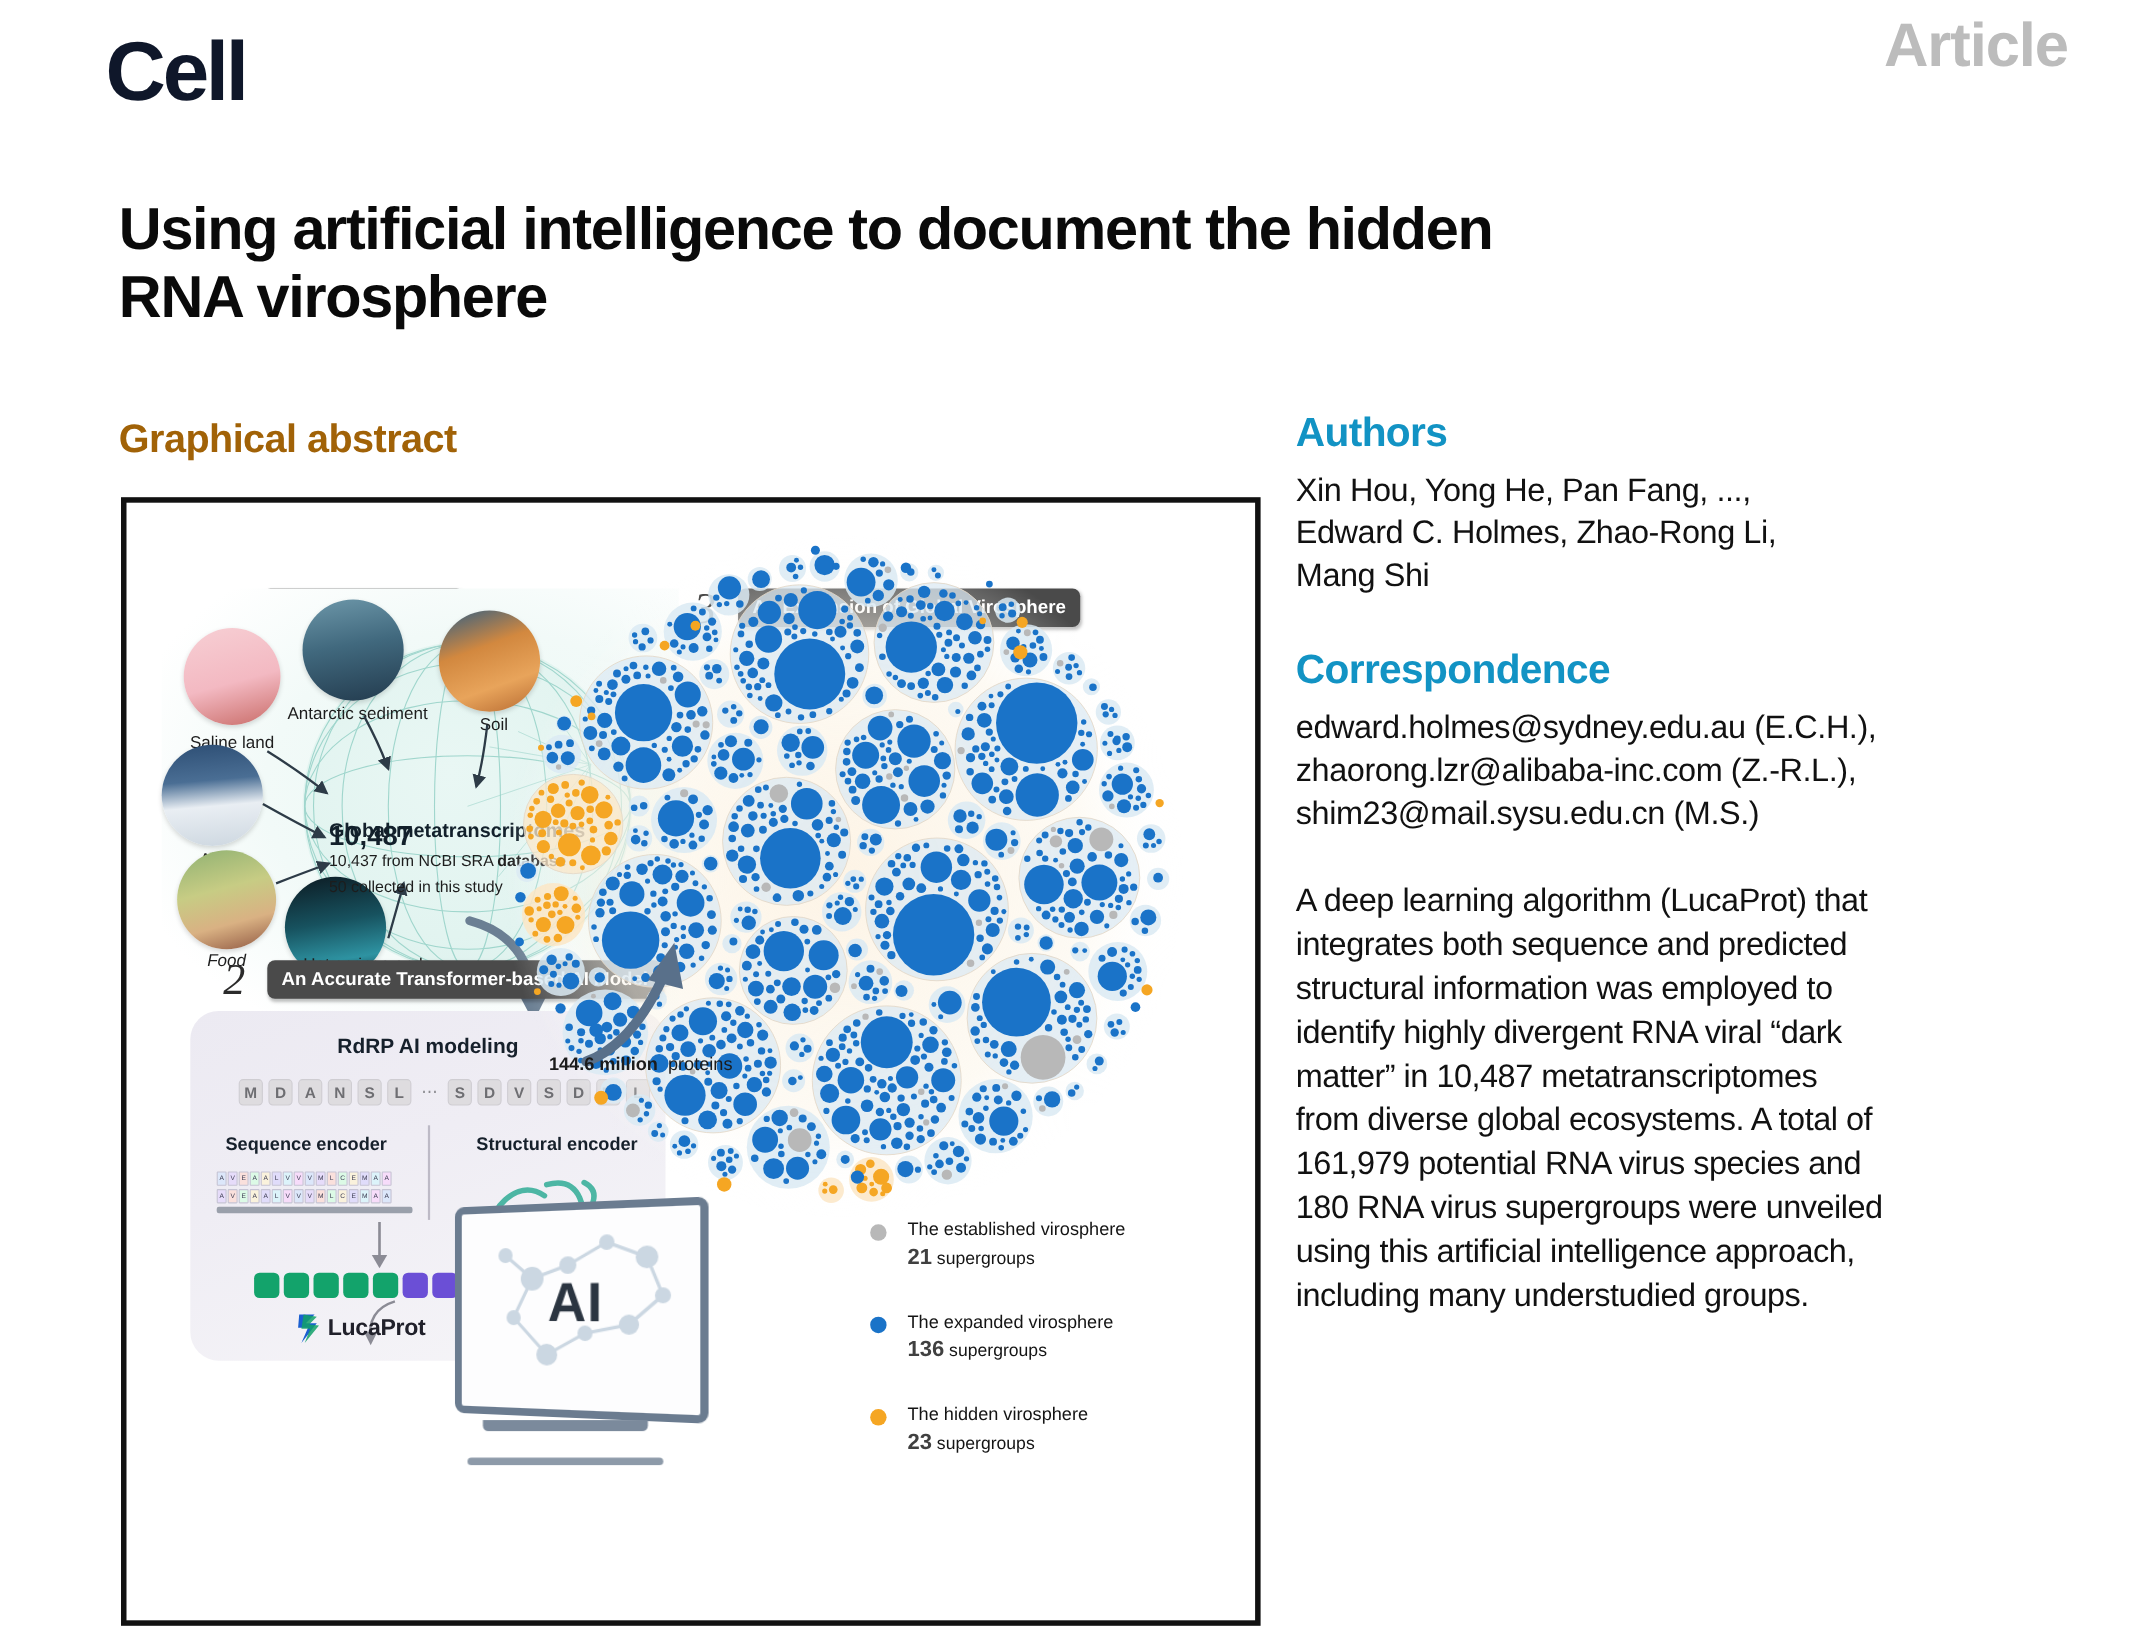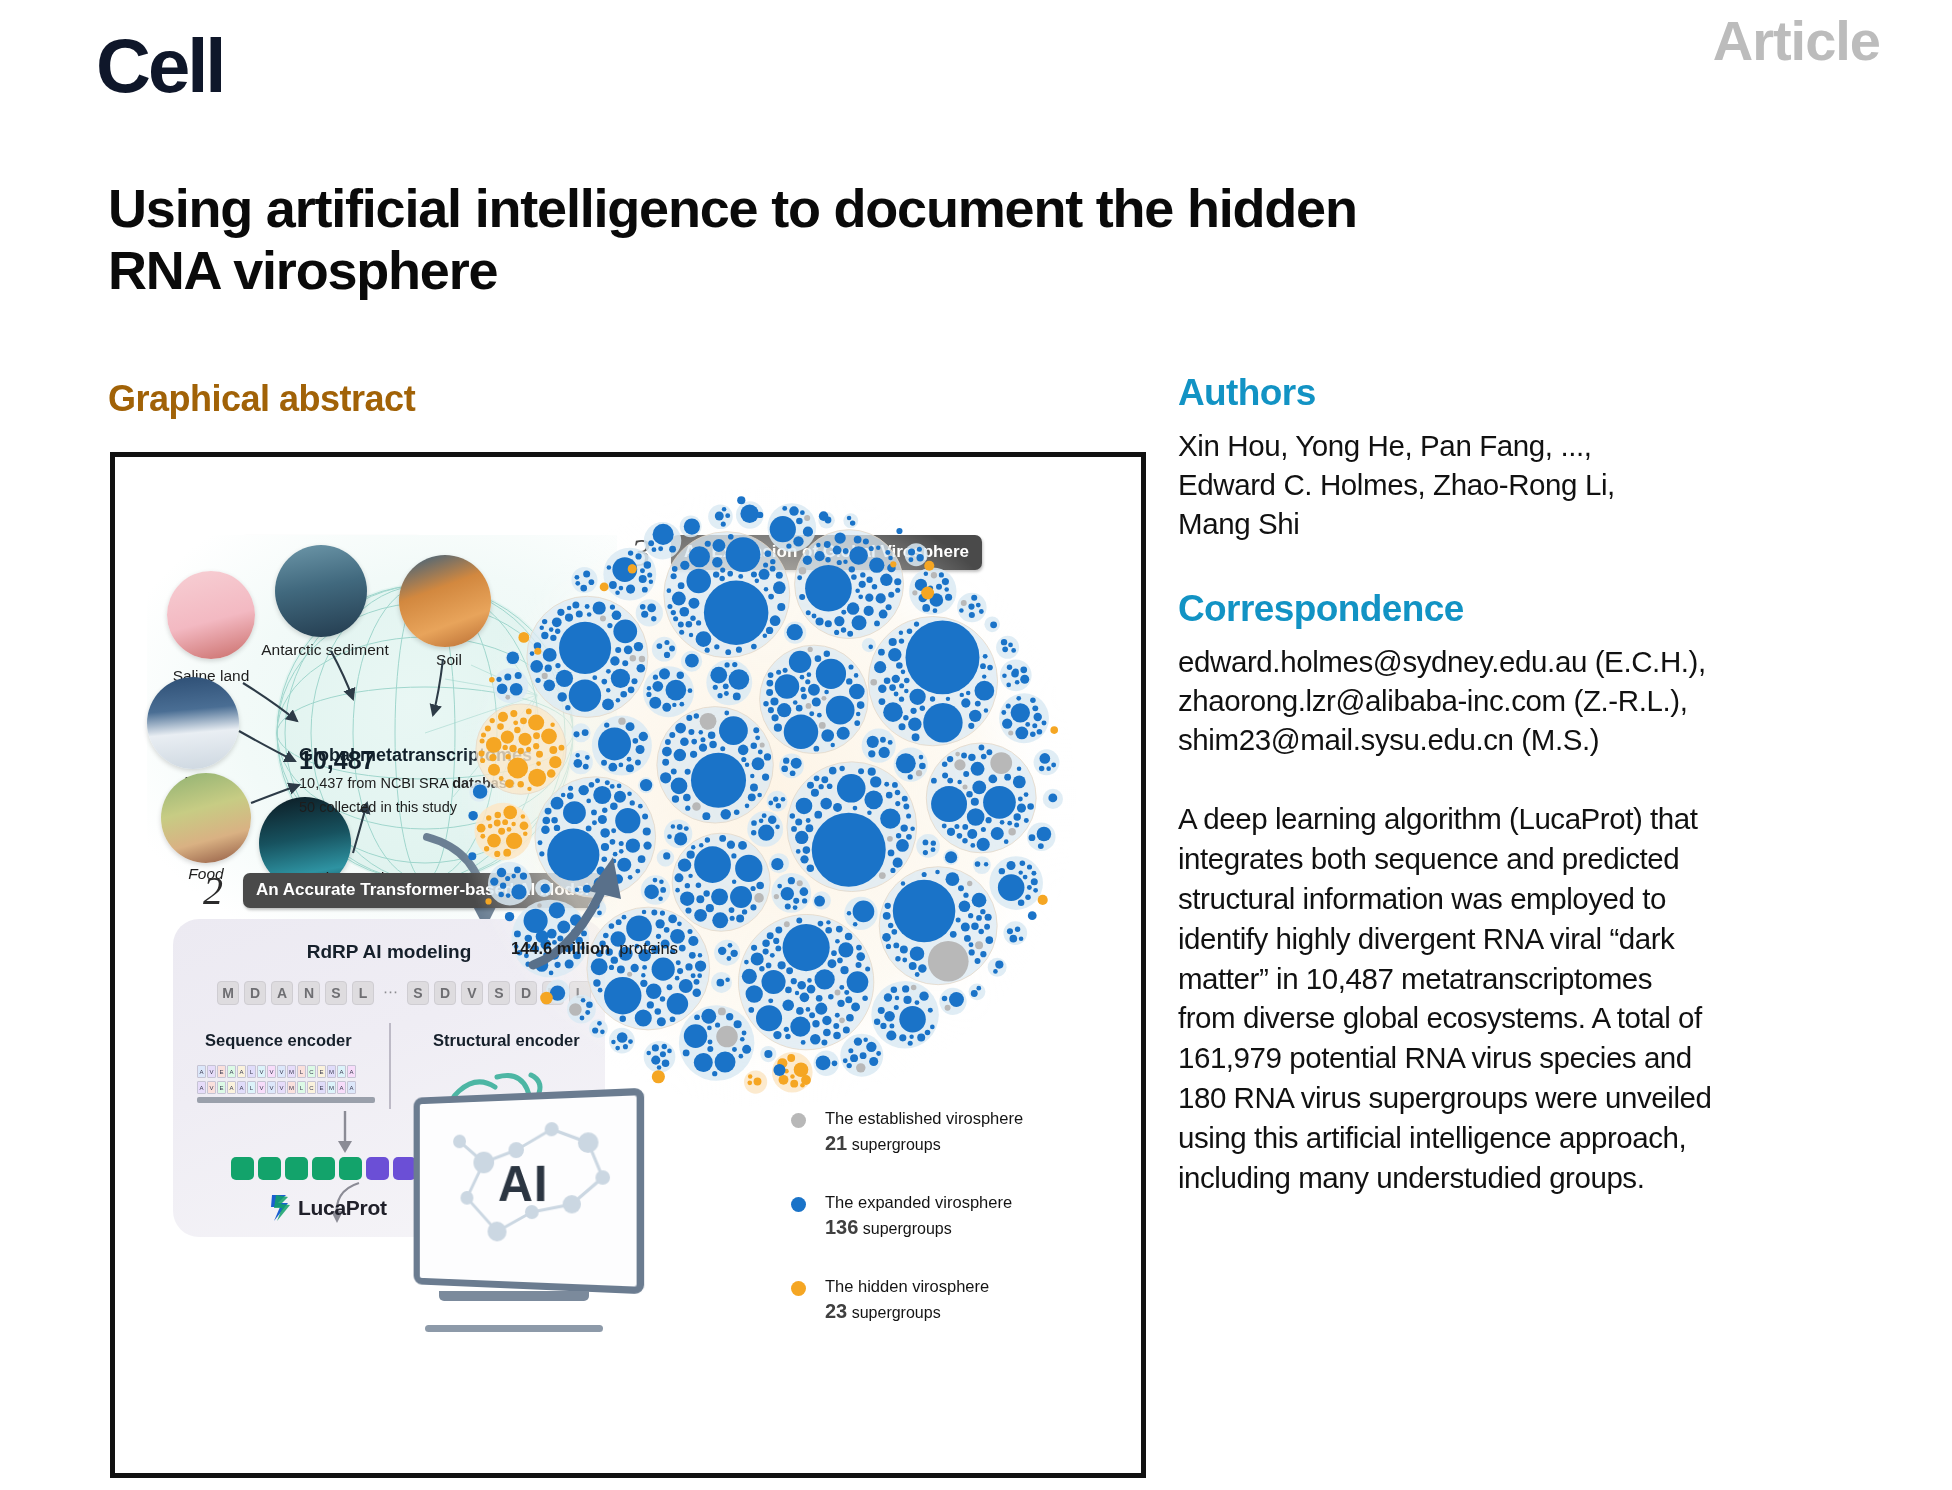--- a/index.html
+++ b/index.html
@@ -1641,21 +1641,21 @@
               <circle cx="478.2769737317934" cy="86.78861354565916" r="5.045615706034004" fill="#f5a623"></circle>
               <circle cx="40.86597931924399" cy="200.7486639715325" r="2.7744499811902643" fill="#f5a623"></circle>
             </g>
         </svg>
       </div>
 
       <svg style="position:absolute; left:400px; top:396px; width:130px; height:120px;" viewBox="0 0 130 120">
         <path d="M18 112 Q62 96 92 26" fill="none" stroke="#59708a" stroke-width="9" stroke-linecap="round"></path>
         <path d="M74 38 L98 4 L106 46 Z" fill="#59708a"></path>
       </svg>
-      <div class="proteins-lbl" style="left:384px; top:482px;margin-left:12px;">
+      <div class="proteins-lbl" style="left:384px; top:502px;">
         <b>144.6 million</b>&nbsp; <span>proteins</span>
       </div>
 
       <div class="legend" id="legendRoot">
           <div class="leg-item">
             <span class="leg-dot" style="background: rgb(184, 184, 184);"></span>
             <div class="leg-title">The established virosphere</div>
             <div class="leg-sub"><span class="cnt">21</span> supergroups</div>
           </div>
           <div class="leg-item">

